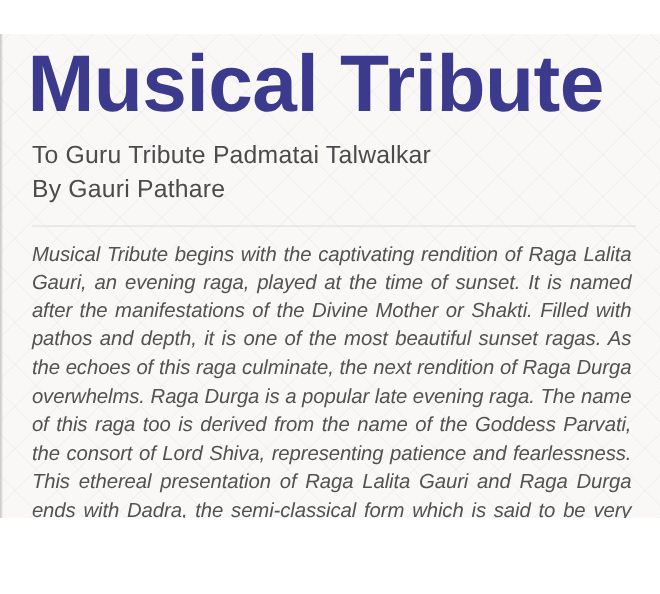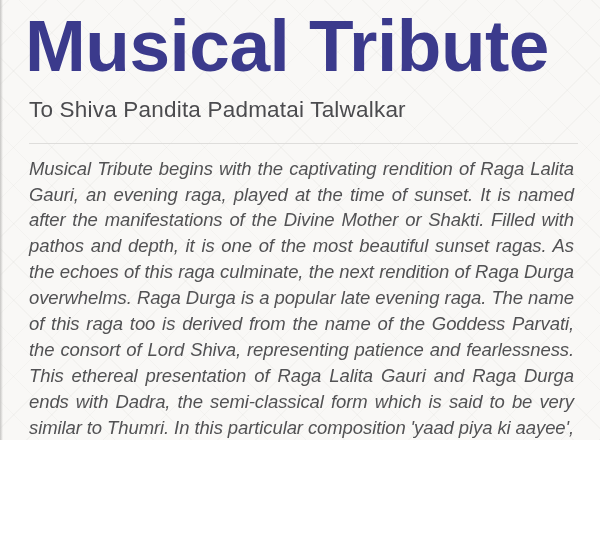--- a/index.html
+++ b/index.html
@@ -12,20 +12,21 @@
     width: 600px;
     height: 440px;
     overflow: hidden;
     box-sizing: border-box;
     font-family: "Liberation Sans", sans-serif;
     background-color: var(--color-paper, #f9f8f6);
     
     background-image:
       repeating-linear-gradient(45deg, rgba(185,185,178,0.09) 0px, rgba(185,185,178,0.09) 1px, transparent 1px, transparent 27px),
       repeating-linear-gradient(-45deg, rgba(185,185,178,0.09) 0px, rgba(185,185,178,0.09) 1px, transparent 1px, transparent 27px);
+    margin-top: 31px;
   }
   .scan-edge-left {
     position: absolute;
     left: 0; top: 0; bottom: 0;
     width: 3px;
     background: linear-gradient(to right, #c6c5c3, rgba(198,197,195,0));
     pointer-events: none;
   }
   .title {
     margin: 8px 0 0 25px;
@@ -64,19 +65,20 @@
 </style>
 </head>
 <body>
 
 <div class="page">
   <div class="scan-edge-left"></div>
 
   <h1 class="title">Musical Tribute</h1>
 
   <div class="subtitle-block">
-    <p class="subtitle">To Shiva Pandita Padmatai Talwalkar</p>
+    <p class="subtitle">To Guru Tribute Padmatai Talwalkar</p>
+    <p class="subtitle">By Gauri Pathare</p>
   </div>
 
   <div class="rule"></div>
 
   <p class="body-text">Musical Tribute begins with the captivating rendition of Raga Lalita Gauri, an evening raga, played at the time of sunset. It is named after the manifestations of the Divine Mother or Shakti. Filled with pathos and depth, it is one of the most beautiful sunset ragas. As the echoes of this raga culminate, the next rendition of Raga Durga overwhelms. Raga Durga is a popular late evening raga. The name of this raga too is derived from the name of the Goddess Parvati, the consort of Lord Shiva, representing patience and fearlessness. This ethereal presentation of Raga Lalita Gauri and Raga Durga ends with Dadra, the semi-classical form which is said to be very similar to Thumri. In this particular composition 'yaad piya ki aayee', the heart is filled with immense love and longing as it expresses the emotion of becoming reminiscent of the beloved.</p>
 </div>
 
 </body></html>

